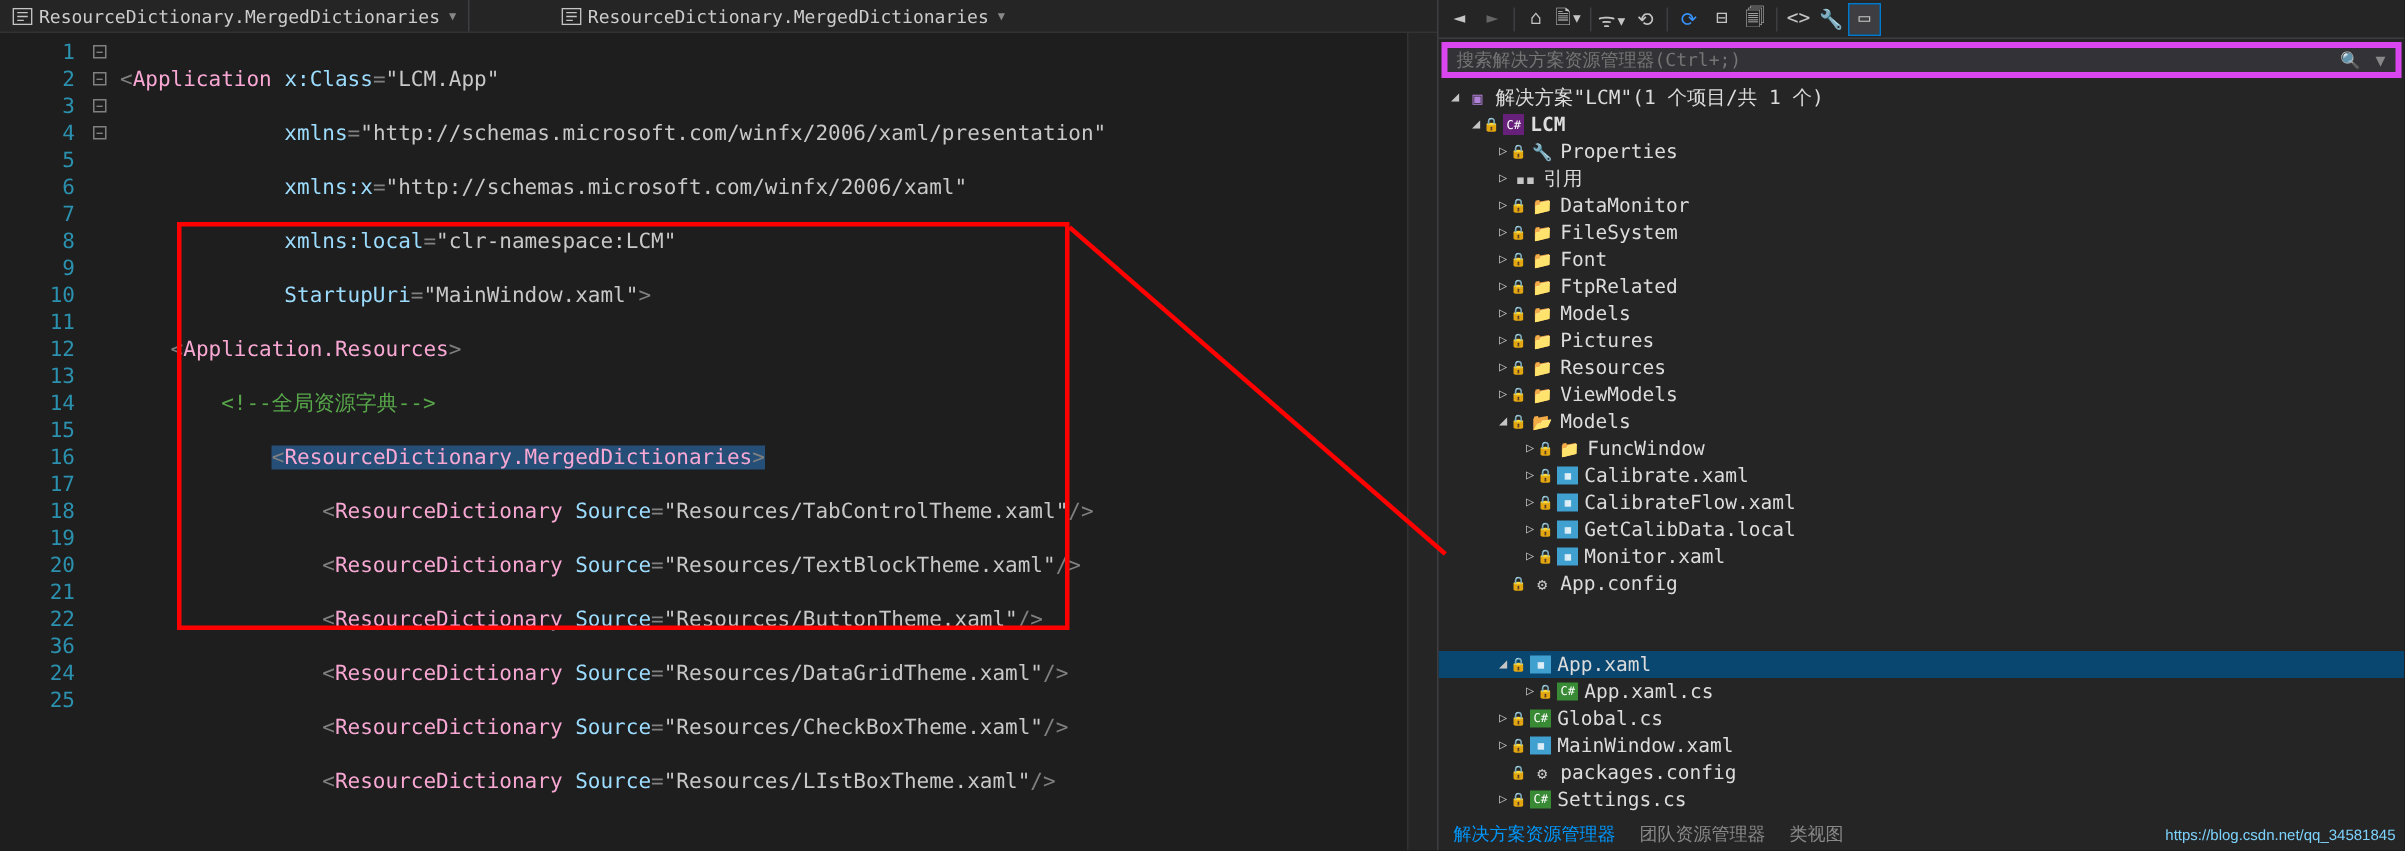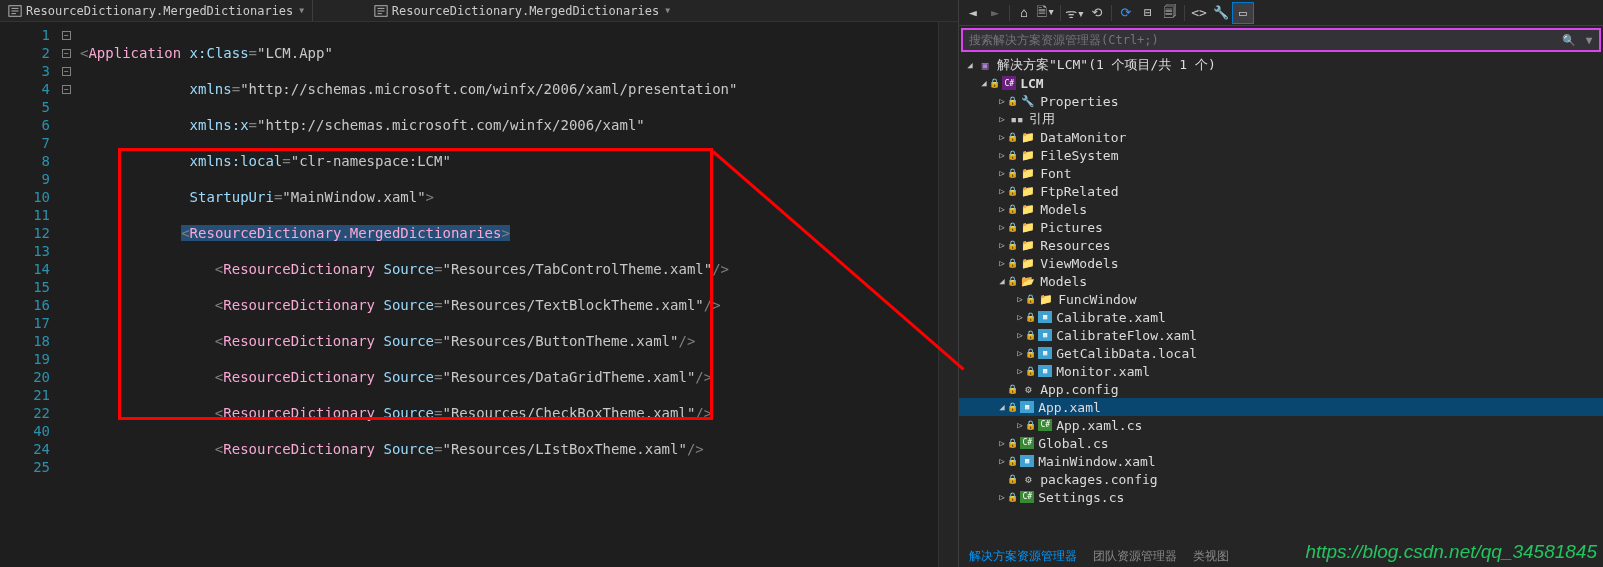--- a/index.html
+++ b/index.html
@@ -14,50 +14,50 @@
   .gutter-nums { width:62px; text-align:right; padding-right:12px; color:#2b91af; font-family:Consolas,monospace; font-size:14px; line-height:18px; padding-top:4px; user-select:none; }
   .gutter-fold { width:18px; background:#1e1e1e; font-family:Consolas,monospace; font-size:10px; line-height:18px; padding-top:4px; color:#a0a0a0; user-select:none; }
   .fold-box { border:1px solid #808080; width:9px; height:9px; display:inline-flex; align-items:center; justify-content:center; font-size:8px; line-height:7px; margin-top:4px; }
   .code-area { flex:1; font-family:Consolas,monospace; font-size:14px; line-height:18px; padding-top:4px; position:relative; white-space:pre; }
   .ln { height:18px; }
   .el { color:#f9a8d4; }  
   .at { color:#9cdcfe; }  
   .pu { color:#808080; }  
   .st { color:#c8c8c8; }  
   .cm { color:#57a64a; }
-  .sel { background:#264f78; }
+  .sel { background:#264f78;margin-top:36px; }
   .red-box { position:absolute; border:3px solid #ff0000; pointer-events:none; z-index:5; }
   .red-line { position:absolute; background:#ff0000; height:3px; transform-origin:left center; z-index:5; pointer-events:none; }
   .right-pane { width:645px; background:#252526; border-left:1px solid #3e3e42; display:flex; flex-direction:column; }
   .toolbar { height:26px; display:flex; align-items:center; padding:0 4px; gap:2px; border-bottom:1px solid #3e3e42; }
   .tb-btn { width:20px; height:20px; display:flex; align-items:center; justify-content:center; color:#c5c5c5; font-size:13px; cursor:pointer; }
   .tb-btn.active { background:#3e3e42; outline:1px solid #007acc; }
   .tb-sep { width:1px; height:16px; background:#3e3e42; margin:0 2px; }
-  .search-row { height:24px; display:flex; align-items:center; background:#333337; border:2px solid #d946ef; margin:2px; }
+  .search-row { height:24px; display:flex; align-items:center; background:#333337; border:4px solid #d946ef; margin:2px; }
   .search-row input { flex:1; background:transparent; border:none; color:#cccccc; padding:0 6px; font-size:12px; outline:none; }
   .search-ico { width:20px; color:#888; display:flex; align-items:center; justify-content:center; font-size:11px; }
   .tree { flex:1; overflow:auto; font-size:13px; padding-top:2px; }
   .tree-row { height:18px; display:flex; align-items:center; padding-left:4px; cursor:pointer; white-space:nowrap; }
   .tree-row.sel { background:#094771; }
   .tw { display:inline-flex; width:14px; justify-content:center; color:#c5c5c5; font-size:9px; }
   .tw.empty { color:transparent; }
   .node-ico { width:16px; height:16px; margin-right:4px; display:inline-flex; align-items:center; justify-content:center; font-size:11px; }
   .ico-sol { color:#b180d7; }
   .ico-proj { background:#68217a; color:#fff; font-size:8px; width:14px; height:14px; }
   .ico-wrench { color:#c5c5c5; }
   .ico-ref { color:#c5c5c5; }
   .ico-folder { color:#dcb67a; }
   .ico-xaml { color:#fff; background:#40a0d0; width:14px; height:12px; font-size:7px; line-height:12px; }
   .ico-cfg { color:#c5c5c5; }
   .ico-cs { background:#388a34; color:#fff; width:14px; height:12px; font-size:8px; line-height:12px; }
   .ico-lock { color:#888; font-size:9px; margin-left:-2px; margin-right:2px; }
   .bottom-tabs { height:22px; display:flex; align-items:flex-end; padding-left:4px; gap:4px; font-size:12px; }
   .btab { padding:2px 6px; color:#888; }
   .btab.active { color:#0097fb; }
-  .watermark { position:absolute; bottom:4px; right:6px; color:#22c55e; font-size:19px; z-index:20; font-family:"Segoe UI",Arial,sans-serif;font-style:italic; }
+  .watermark { position:absolute; bottom:4px; right:6px; color:#7dd3fc; font-size:10px; z-index:20; font-family:"Segoe UI",Arial,sans-serif; }
   .scroll-gutter { width:20px; background:#252526; border-left:1px solid #333; }
 </style>
 </head>
 <body>
 
 <div class="editor-pane">
   <div class="nav-bar">
     <div class="nav-item">
       <span class="ico">
         <svg viewBox="0 0 16 16">
@@ -99,21 +99,21 @@
         <div>13</div>
         <div>14</div>
         <div>15</div>
         <div>16</div>
         <div>17</div>
         <div>18</div>
         <div>19</div>
         <div>20</div>
         <div>21</div>
         <div>22</div>
-        <div>40</div>
+        <div>36</div>
         <div>24</div>
         <div>25</div>
     </div>
     <div class="gutter-fold">
       <div><span class="fold-box">−</span></div>
         <div></div>
         <div></div>
         <div></div>
         <div></div>
       <div><span class="fold-box">−</span></div>
@@ -136,20 +136,22 @@
         <div></div>
         <div></div>
         <div></div>
     </div>
     <div class="code-area">
 <div class="ln"><span class="pu">&lt;</span><span class="el">Application</span> <span class="at">x:Class</span><span class="pu">=</span><span class="st">"LCM.App"</span></div>
 <div class="ln">             <span class="at">xmlns</span><span class="pu">=</span><span class="st">"http://schemas.microsoft.com/winfx/2006/xaml/presentation"</span></div>
 <div class="ln">             <span class="at">xmlns:x</span><span class="pu">=</span><span class="st">"http://schemas.microsoft.com/winfx/2006/xaml"</span></div>
 <div class="ln">             <span class="at">xmlns:local</span><span class="pu">=</span><span class="st">"clr-namespace:LCM"</span></div>
 <div class="ln">             <span class="at">StartupUri</span><span class="pu">=</span><span class="st">"MainWindow.xaml"</span><span class="pu">&gt;</span></div>
+<div class="ln">    <span class="pu">&lt;</span><span class="el">Application.Resources</span><span class="pu">&gt;</span></div>
+<div class="ln">        <span class="cm">&lt;!--全局资源字典--&gt;</span></div>
 <div class="ln">            <span class="sel"><span class="pu">&lt;</span><span class="el">ResourceDictionary.MergedDictionaries</span><span class="pu">&gt;</span></span></div>
 <div class="ln">                <span class="pu">&lt;</span><span class="el">ResourceDictionary</span> <span class="at">Source</span><span class="pu">=</span><span class="st">"Resources/TabControlTheme.xaml"</span><span class="pu">/&gt;</span></div>
 <div class="ln">                <span class="pu">&lt;</span><span class="el">ResourceDictionary</span> <span class="at">Source</span><span class="pu">=</span><span class="st">"Resources/TextBlockTheme.xaml"</span><span class="pu">/&gt;</span></div>
 <div class="ln">                <span class="pu">&lt;</span><span class="el">ResourceDictionary</span> <span class="at">Source</span><span class="pu">=</span><span class="st">"Resources/ButtonTheme.xaml"</span><span class="pu">/&gt;</span></div>
 <div class="ln">                <span class="pu">&lt;</span><span class="el">ResourceDictionary</span> <span class="at">Source</span><span class="pu">=</span><span class="st">"Resources/DataGridTheme.xaml"</span><span class="pu">/&gt;</span></div>
 <div class="ln">                <span class="pu">&lt;</span><span class="el">ResourceDictionary</span> <span class="at">Source</span><span class="pu">=</span><span class="st">"Resources/CheckBoxTheme.xaml"</span><span class="pu">/&gt;</span></div>
 <div class="ln">                <span class="pu">&lt;</span><span class="el">ResourceDictionary</span> <span class="at">Source</span><span class="pu">=</span><span class="st">"Resources/LIstBoxTheme.xaml"</span><span class="pu">/&gt;</span></div>
 
 
 

